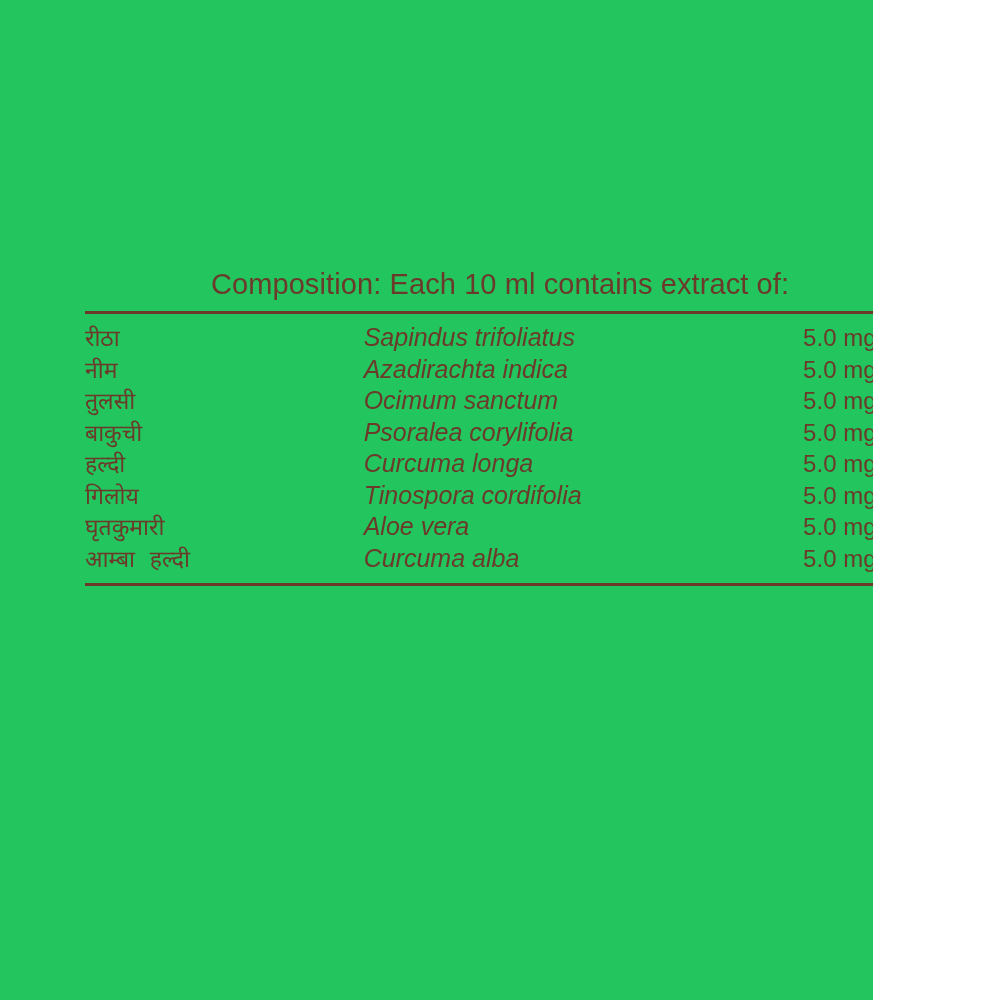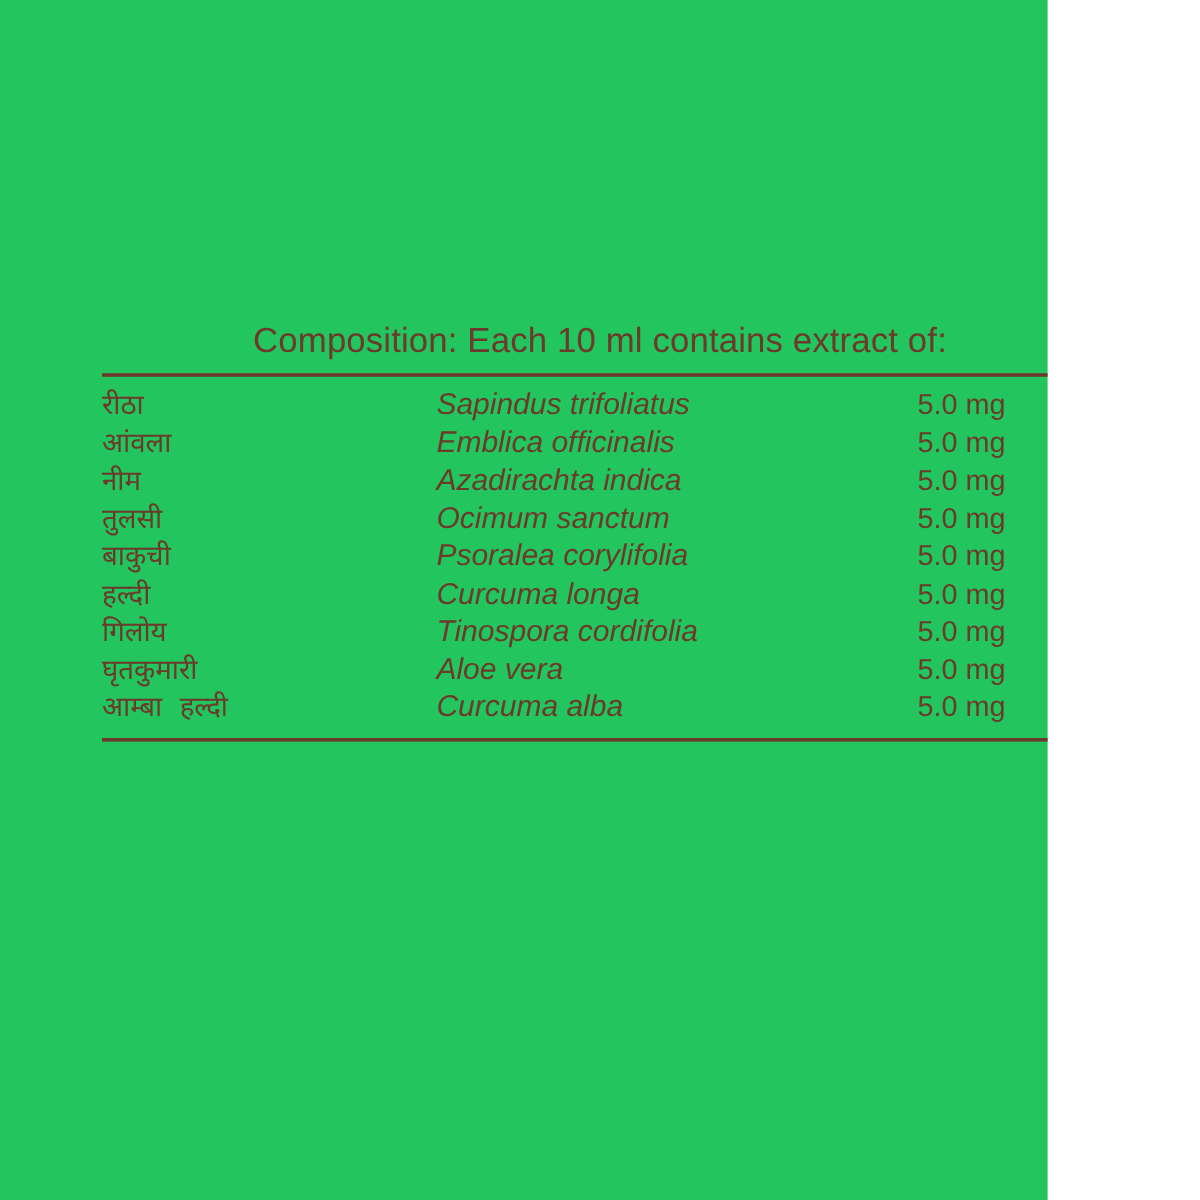--- a/index.html
+++ b/index.html
@@ -60,45 +60,40 @@
   }
   td.latin {
     width: 400px;
     font-size: 25px;
     font-style: italic;
     font-family: "Liberation Sans", sans-serif;
   }
   td.qty {
     width: 150px;
     font-size: 24px;
-    text-align: left;
+    text-align: center;
     font-family: "Liberation Sans", sans-serif;
     padding-right: 48px;
   }
 </style>
 </head>
 <body>
 
 <div class="page">
   <div class="composition-block">
 
     <div class="comp-title">Composition: Each 10 ml contains extract of:</div>
 
     <div class="rule top"></div>
 
     <table class="ingredients">
       <tbody>
         <tr>
           <td class="hindi">रीठा</td>
           <td class="latin">Sapindus trifoliatus</td>
-          <td class="qty">5.0 mg</td>
-        </tr>
-        <tr>
-          <td class="hindi">आंवला</td>
-          <td class="latin">Emblica officinalis</td>
           <td class="qty">5.0 mg</td>
         </tr>
         <tr>
           <td class="hindi">नीम</td>
           <td class="latin">Azadirachta indica</td>
           <td class="qty">5.0 mg</td>
         </tr>
         <tr>
           <td class="hindi">तुलसी</td>
           <td class="latin">Ocimum sanctum</td>

